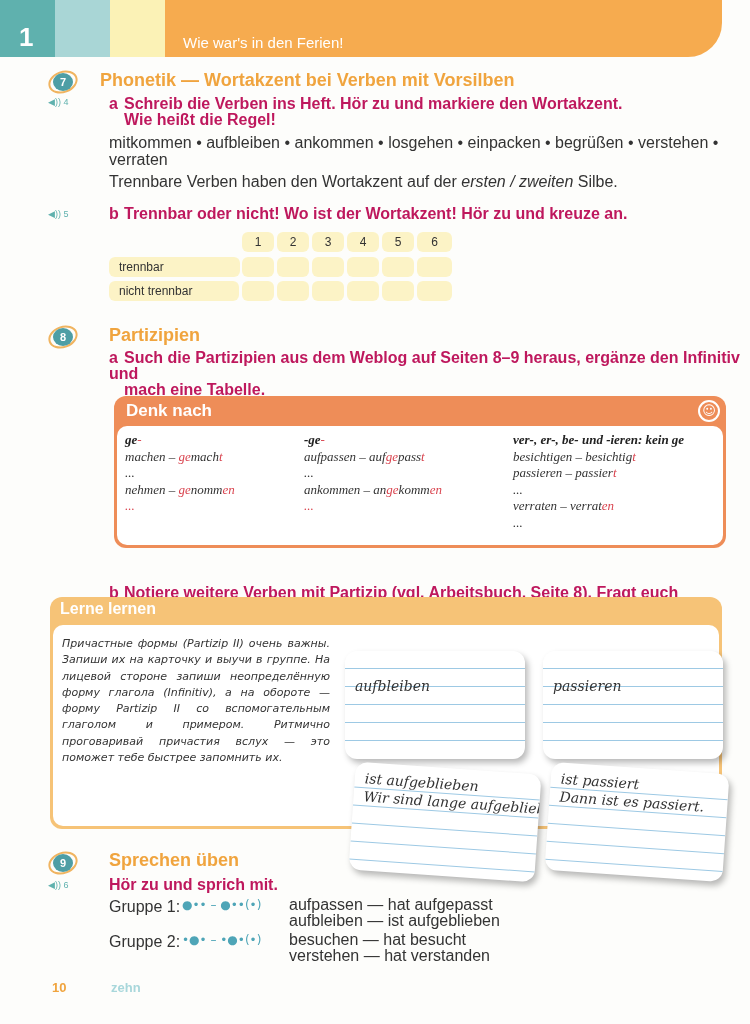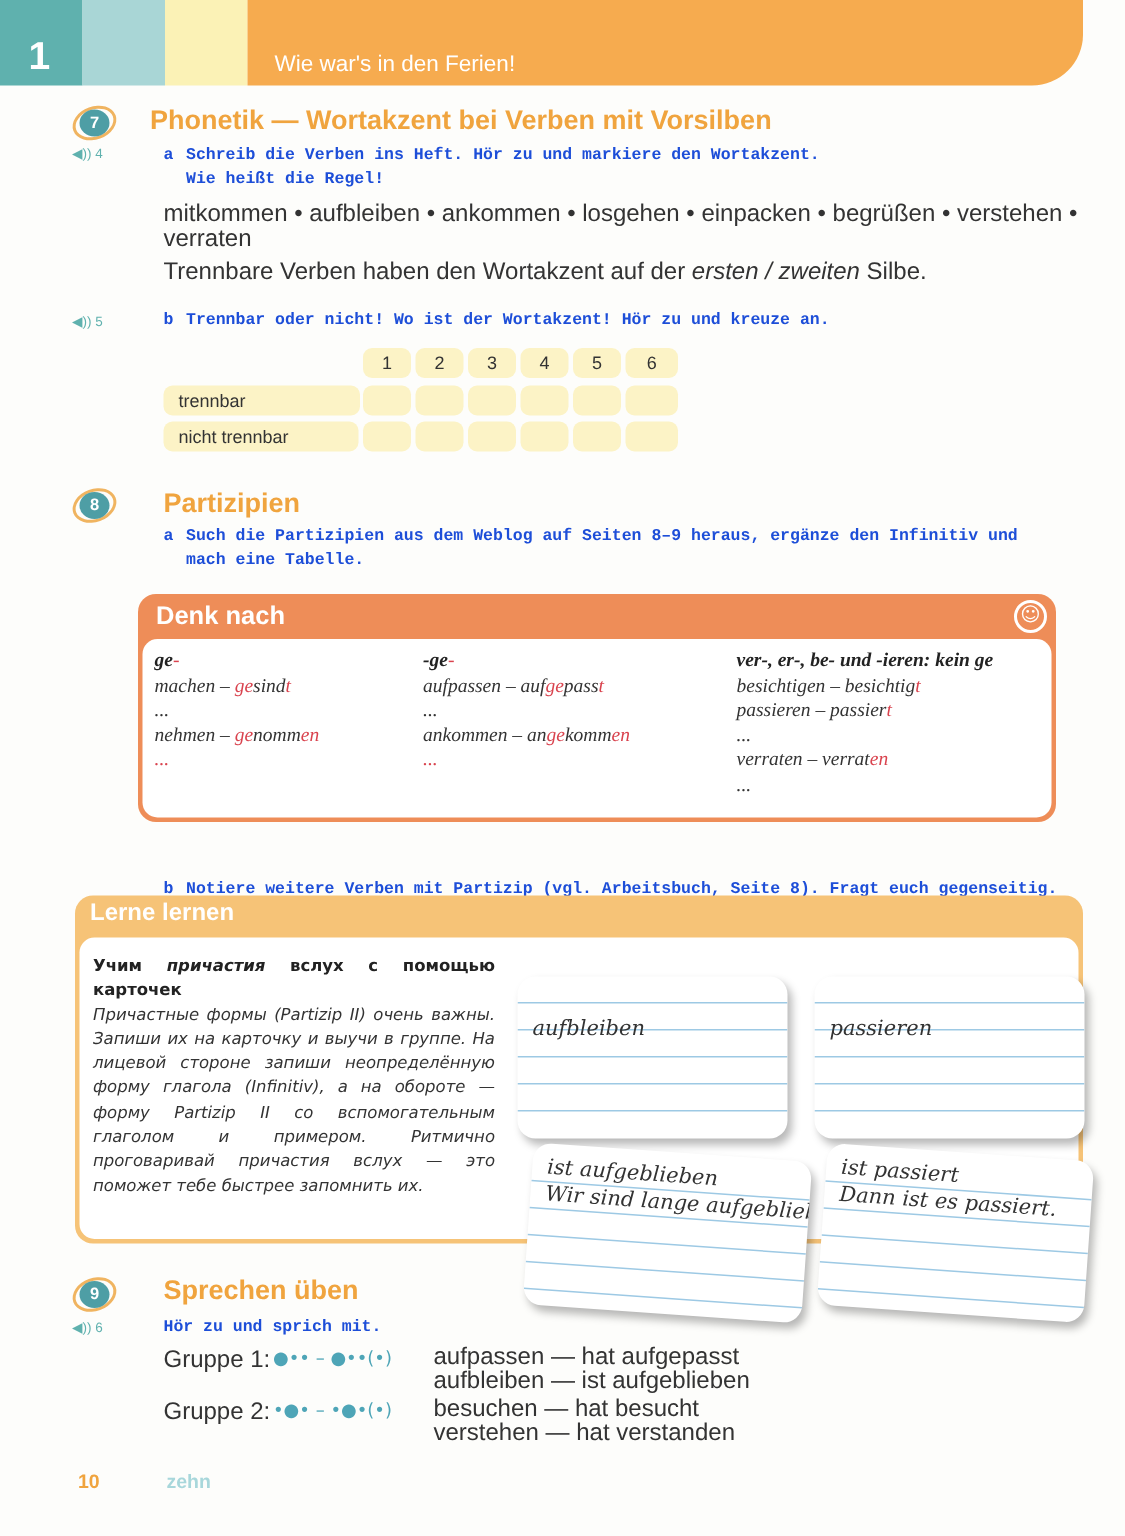--- a/index.html
+++ b/index.html
@@ -15,32 +15,32 @@
   .hdr .num { position: absolute; left: 19px; top: 22px; color: #fff; font-family: "Liberation Sans", sans-serif; font-weight: bold; font-size: 26px; }
   .hdr .title { position: absolute; left: 183px; top: 34px; color: #fff; font-family: "Liberation Sans", sans-serif; font-weight: normal; font-size: 15px; }
 
   
   .ex-badge { position: absolute; width: 30px; height: 22px; }
   .ex-badge .ring { position: absolute; left: 0; top: 0; width: 30px; height: 22px; border: 2px solid #f0b460; border-radius: 50%; transform: rotate(-20deg); }
   .ex-badge .dot { position: absolute; left: 5px; top: 2px; width: 20px; height: 18px; border-radius: 50%; background: #4e9ea5; color: #fff; font-weight: bold; font-size: 11px; text-align: center; line-height: 18px; font-family: "Liberation Sans", sans-serif; }
   .audio { position: absolute; color: #5fb1ae; font-size: 9px; font-family: "Liberation Sans", sans-serif; }
 
   .h-orange { position: absolute; color: #f0a43e; font-family: "Liberation Sans", sans-serif; font-weight: bold; font-size: 18px; }
-  .task { position: absolute; font-family: Liberation Mono, monospace; font-weight: bold; font-size: 11px; color: #1d4ed8; line-height: 16px; }
+  .task { position: absolute; font-family: Liberation Sans, sans-serif; font-weight: bold; font-size: 16px; color: #be185d; line-height: 16px; }
   .task .lbl { display: inline-block; width: 15px; }
   .plain { position: absolute; font-family: Liberation Sans, sans-serif; font-size: 16px; color: #333; line-height: 17px; }
   .plain i { font-style: italic; }
 
   
   .cell { position: absolute; background: #fcf3c6; border-radius: 6px; height: 20px; font-family: "Liberation Sans", sans-serif; font-size: 12px; color: #333; }
   .cell.c { text-align: center; line-height: 20px; }
   .cell.r { padding-left: 10px; line-height: 20px; }
 
   
-  .denk { position: absolute; left: 92px; top: 396px; width: 612px; height: 152px; background: #ee8d58; border-radius: 12px; }
+  .denk { position: absolute; left: 114px; top: 396px; width: 612px; height: 152px; background: #ee8d58; border-radius: 12px; }
   .denk .head { position: absolute; left: 12px; top: 5px; color: #fff; font-family: "Liberation Sans", sans-serif; font-weight: bold; font-size: 17px; }
   .denk .smile { position: absolute; right: 6px; top: 4px; width: 22px; height: 22px; border: 2px solid #fff; border-radius: 50%; color: #fff; font-size: 13px; text-align: center; line-height: 18px; }
   .denk .inner { position: absolute; left: 3px; top: 30px; width: 606px; height: 119px; background: #fff; border-radius: 10px; }
   .denk .col { position: absolute; top: 6px; font-family: Liberation Serif, serif; font-style: italic; font-size: 13px; color: #333; line-height: 16.5px; }
   .denk .col .ch { font-weight: bold; color: #222; }
   .red { color: #d9434e; }
 
   
   .lerne { position: absolute; left: 50px; top: 597px; width: 672px; height: 232px; background: #f6c377; border-radius: 12px; }
   .lerne .head { position: absolute; left: 10px; top: 3px; color: #fff; font-family: "Liberation Sans", sans-serif; font-weight: bold; font-size: 16px; }
@@ -129,21 +129,21 @@
   <span class="lbl">a</span><span>Such die Partizipien aus dem Weblog auf Seiten 8–9 heraus, ergänze den Infinitiv und</span><br>
   <span class="lbl"></span><span>mach eine Tabelle.</span>
 </div>
 
 <div class="denk">
   <div class="head">Denk nach</div>
   <div class="smile">☺</div>
   <div class="inner">
     <div class="col" style="left:8px;">
       <span class="ch">ge</span><span class="red">-</span><br>
-      <span>machen – </span><span class="red">ge</span><span>sind</span><span class="red">t</span><br>
+      <span>machen – </span><span class="red">ge</span><span>mach</span><span class="red">t</span><br>
       <span>...</span><br>
       <span>nehmen – </span><span class="red">ge</span><span>nomm</span><span class="red">en</span><br>
       <span class="red">...</span>
     </div>
     <div class="col" style="left:187px;">
       <span class="ch">-ge</span><span class="red">-</span><br>
       <span>aufpassen – </span><span>auf</span><span class="red">ge</span><span>pass</span><span class="red">t</span><br>
       <span>...</span><br>
       <span>ankommen – </span><span>an</span><span class="red">ge</span><span>komm</span><span class="red">en</span><br>
       <span class="red">...</span>
@@ -161,21 +161,20 @@
 
 <div class="task" style="left:109px;top:585px;">
   <span class="lbl">b</span><span>Notiere weitere Verben mit Partizip (vgl. Arbeitsbuch, Seite 8). Fragt euch gegenseitig.</span>
 </div>
 
 <div class="lerne">
   <div class="head">Lerne lernen</div>
   <div class="inner"></div>
 </div>
 <div class="ru">
-  <div class="rt"><span>Учим </span><i>причастия</i><span> вслух с помощью карточек</span></div>
   <div>Причастные формы (Partizip II) очень важны. Запиши их на карточку и выучи в группе. На лицевой стороне запиши неопределённую форму глагола (Infinitiv), а на обороте — форму Partizip II со вспомогательным глаголом и примером. Ритмично проговаривай причастия вслух — это поможет тебе быстрее запомнить их.</div>
 </div>
 
 <div class="card" style="left:345px;top:651px;">
   <div class="ln" style="top:17px;"></div>
     <div class="ln" style="top:35px;"></div>
     <div class="ln" style="top:53px;"></div>
     <div class="ln" style="top:71px;"></div>
     <div class="ln" style="top:89px;"></div>
   <div class="hw" style="top:27px;">aufbleiben</div>

